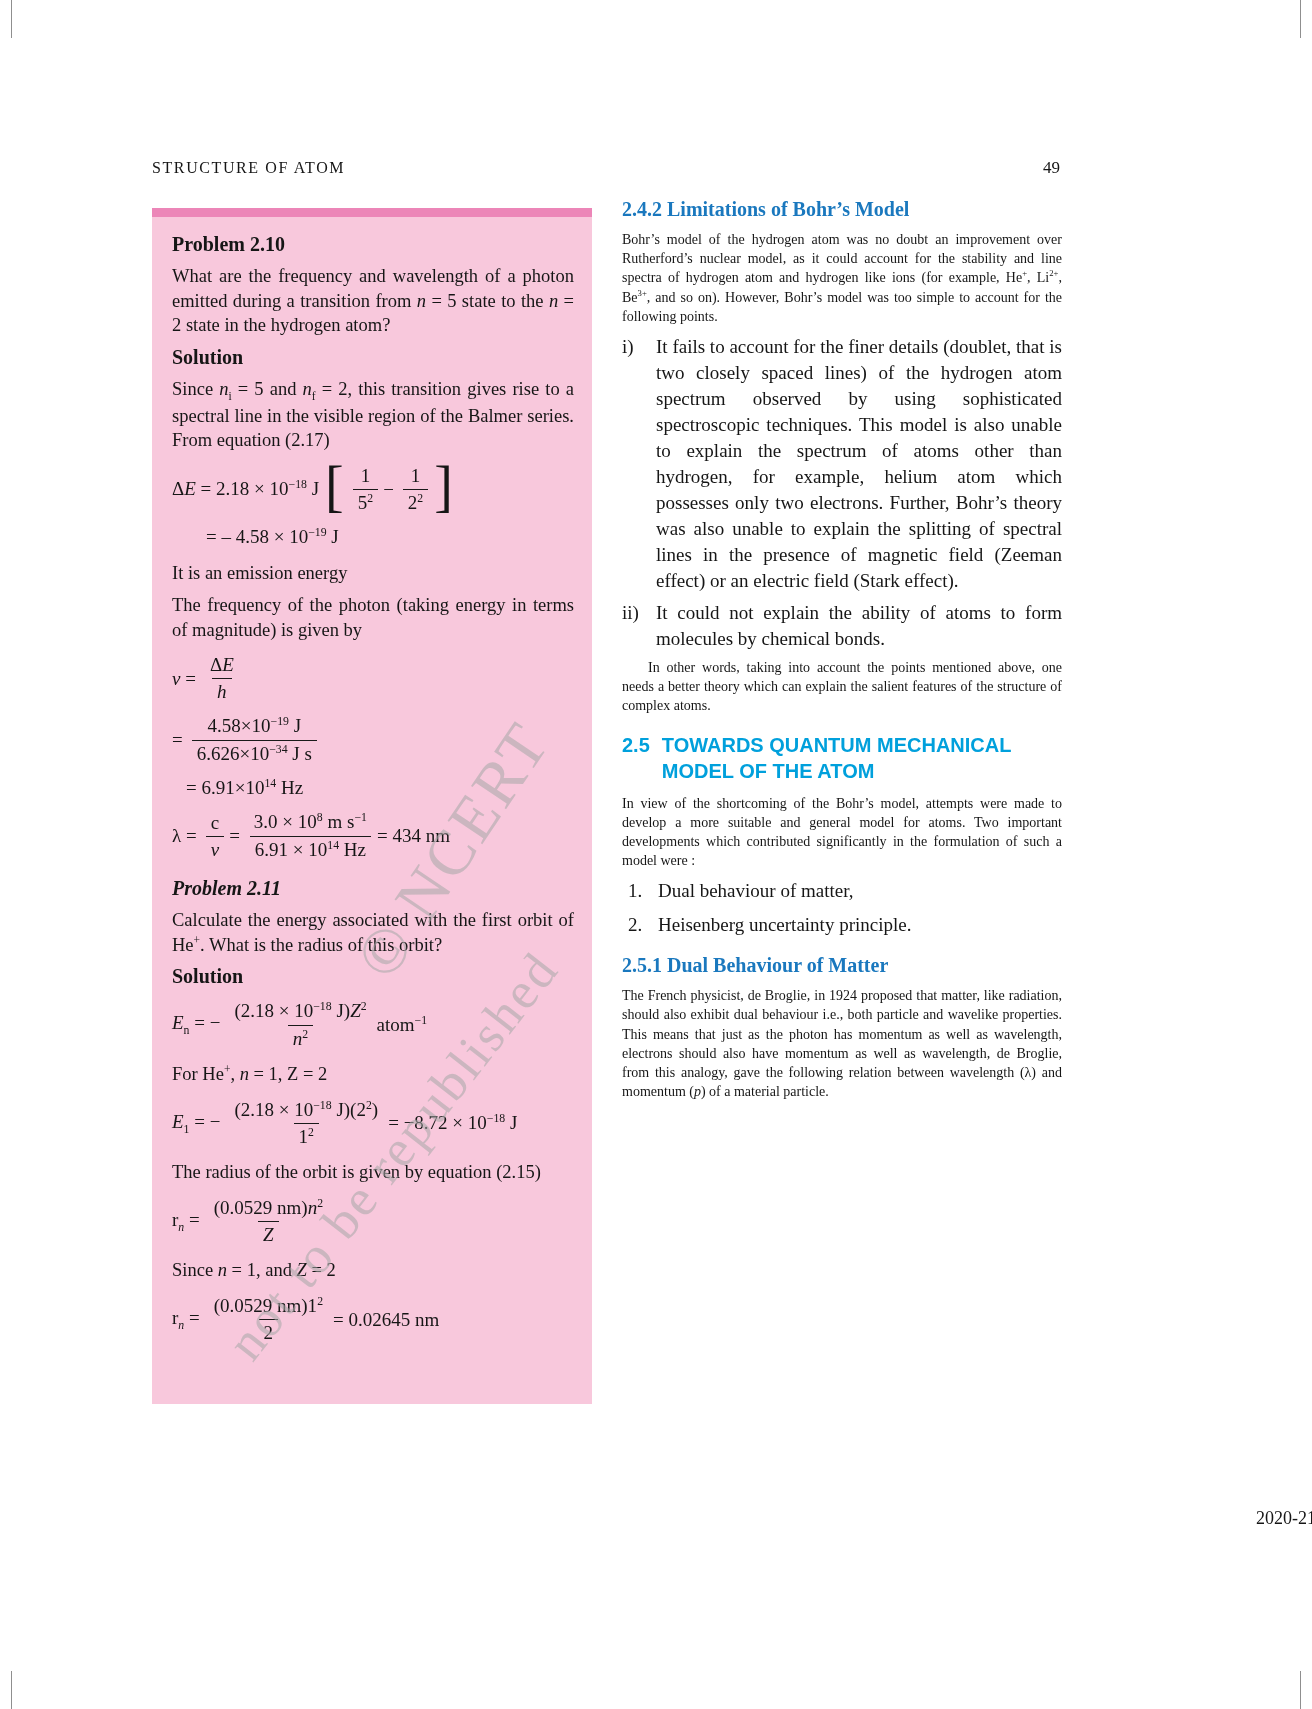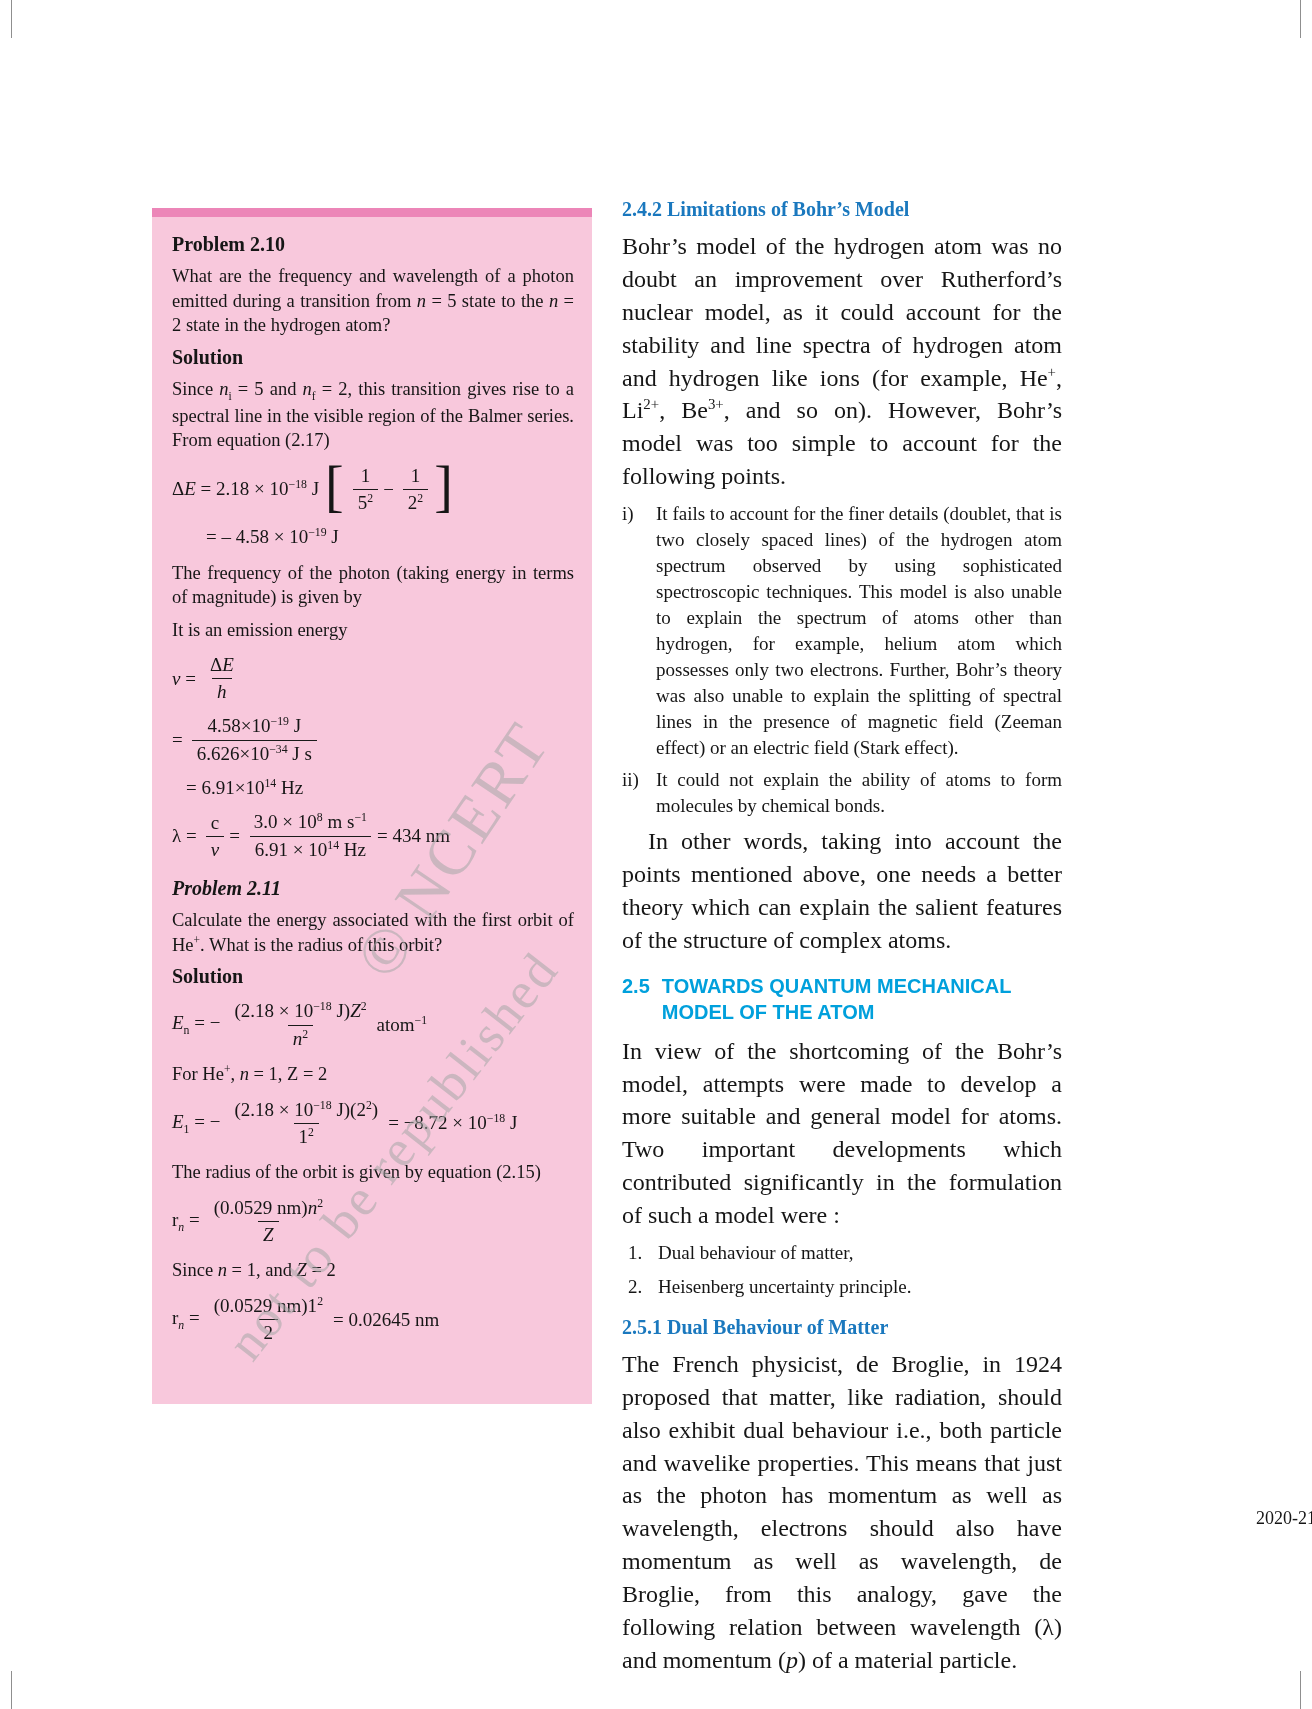--- a/index.html
+++ b/index.html
@@ -52,21 +52,21 @@
     font-size:56px;font-weight:100;line-height:0.85;
     margin:0 1px;transform:translateY(-3px);
   }
   .indent-a{margin-left:34px;}
   .indent-b{margin-left:14px;}
   sup{font-size:0.62em;}
   sub{font-size:0.62em;}
 
   
   .col-right{position:absolute;left:622px;top:198px;width:440px;}
-  .col-right p{margin:0 0 8px 0;font-size:24px;line-height:1.37;text-align:justify;}
+  .col-right p{margin:0 0 8px 0;font-size:14px;line-height:1.37;text-align:justify;}
   .sec-sub{
     color:var(--accent_blue);
     font-size:20px;font-weight:bold;
     margin:0 0 9px 0;
   }
   .sec-main{
     color:var(--accent_cyan);
     font-family:"Liberation Sans", sans-serif;
     font-size:20px;font-weight:bold;
     display:flex;gap:12px;
@@ -107,20 +107,24 @@
 <div class="page">
 
   <div class="regmark tl"></div>
   <div class="regmark tr"></div>
   <div class="regmark bl"></div>
   <div class="regmark br"></div>
 
   <div class="wm wm1">© NCERT</div>
   <div class="wm wm2">not to be republished</div>
 
+  <div class="header">
+    <span class="running-head">STRUCTURE OF ATOM</span>
+    <span class="page-number">49</span>
+  </div>
 
   <div class="col-left">
     <div class="problem-box">
 
       <div class="box-title first">Problem 2.10</div>
       <p>What are the frequency and wavelength of a photon emitted during a transition from <i>n</i> = 5 state to the <i>n</i> = 2 state in the hydrogen atom?</p>
 
       <div class="box-title">Solution</div>
       <p>Since <i>n</i><sub>i</sub> = 5 and <i>n</i><sub>f</sub> = 2, this transition gives rise to a spectral line in the visible region of the Balmer series. From equation (2.17)</p>
 
@@ -136,22 +140,22 @@
           <span class="num">1</span>
           <span class="den">2<sup>2</sup></span>
         </span>
         <span class="bracket">]</span>
       </div>
 
       <div class="equation indent-a">
         <span>= – 4.58 × 10<sup>−19</sup> J</span>
       </div>
 
+      <p>It is an emission energy</p>
       <p>The frequency of the photon (taking energy in terms of magnitude)  is given by</p>
-      <p>It is an emission energy</p>
 
       <div class="equation">
         <span><i>ν</i> =</span>
         <span class="frac">
           <span class="num">Δ<i>E</i></span>
           <span class="den"><i>h</i></span>
         </span>
       </div>
 
       <div class="equation">

